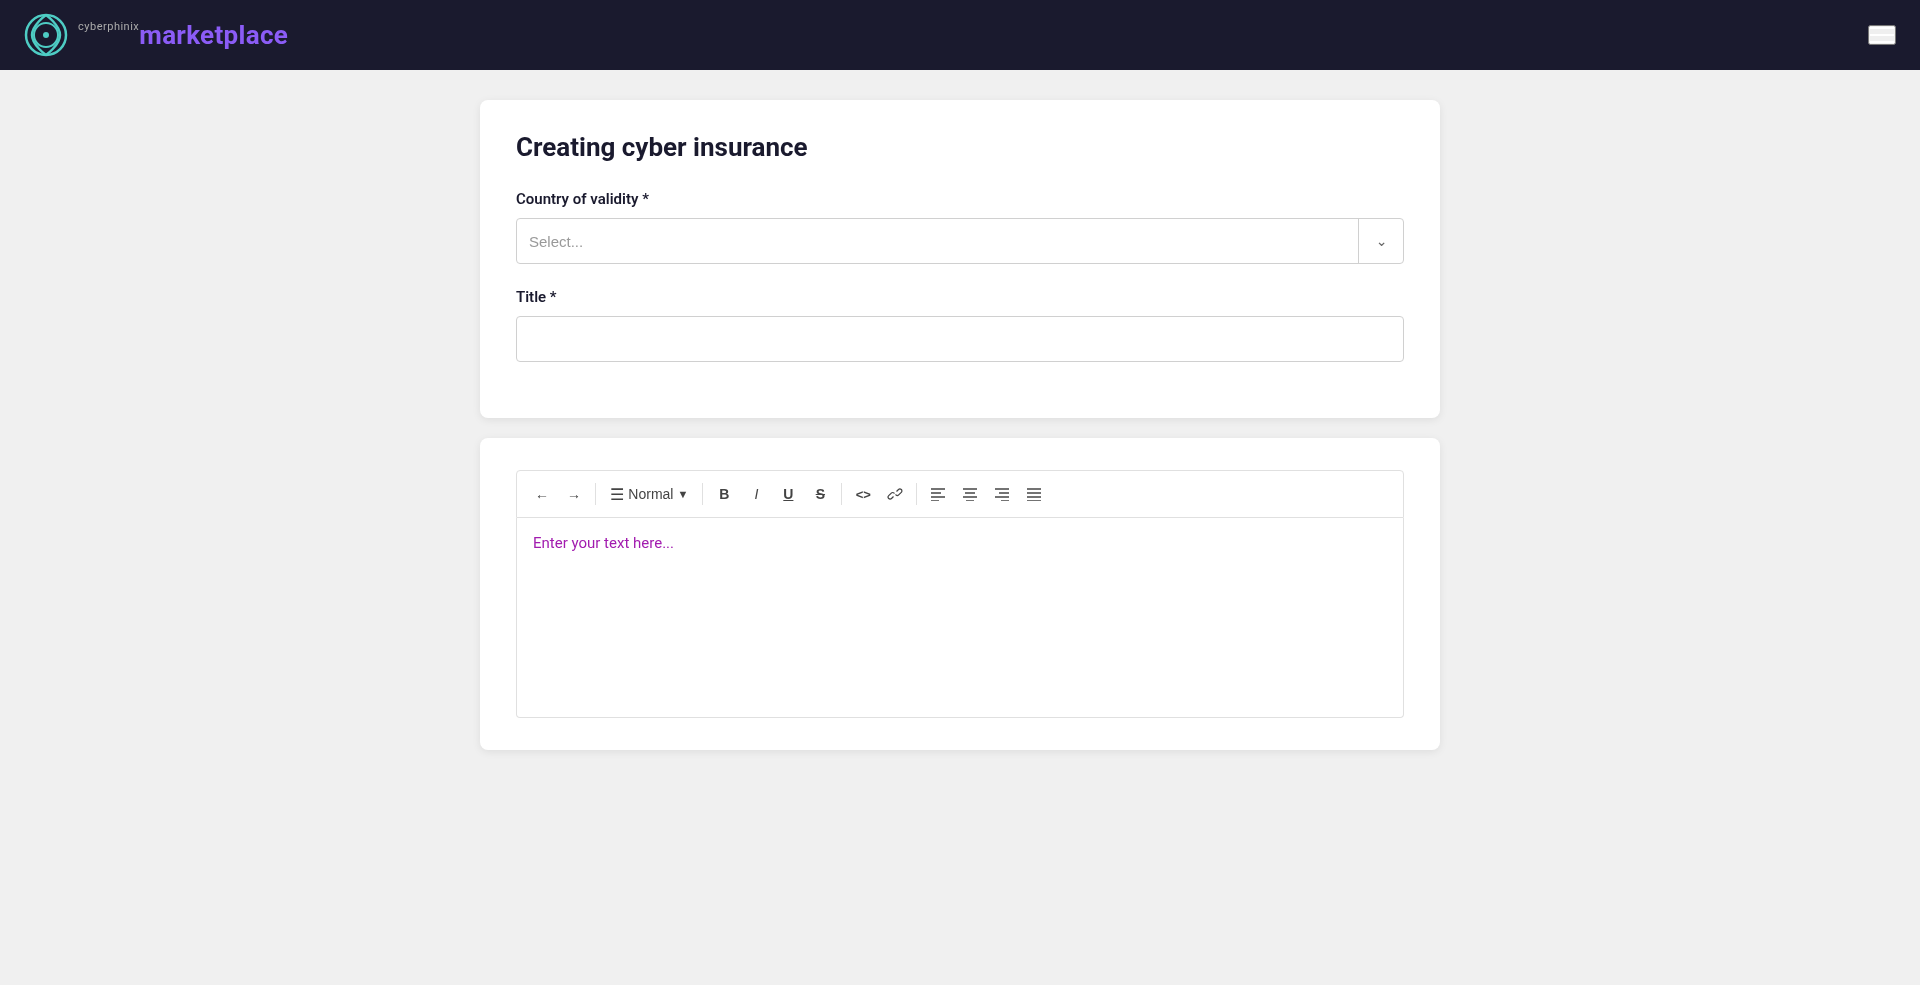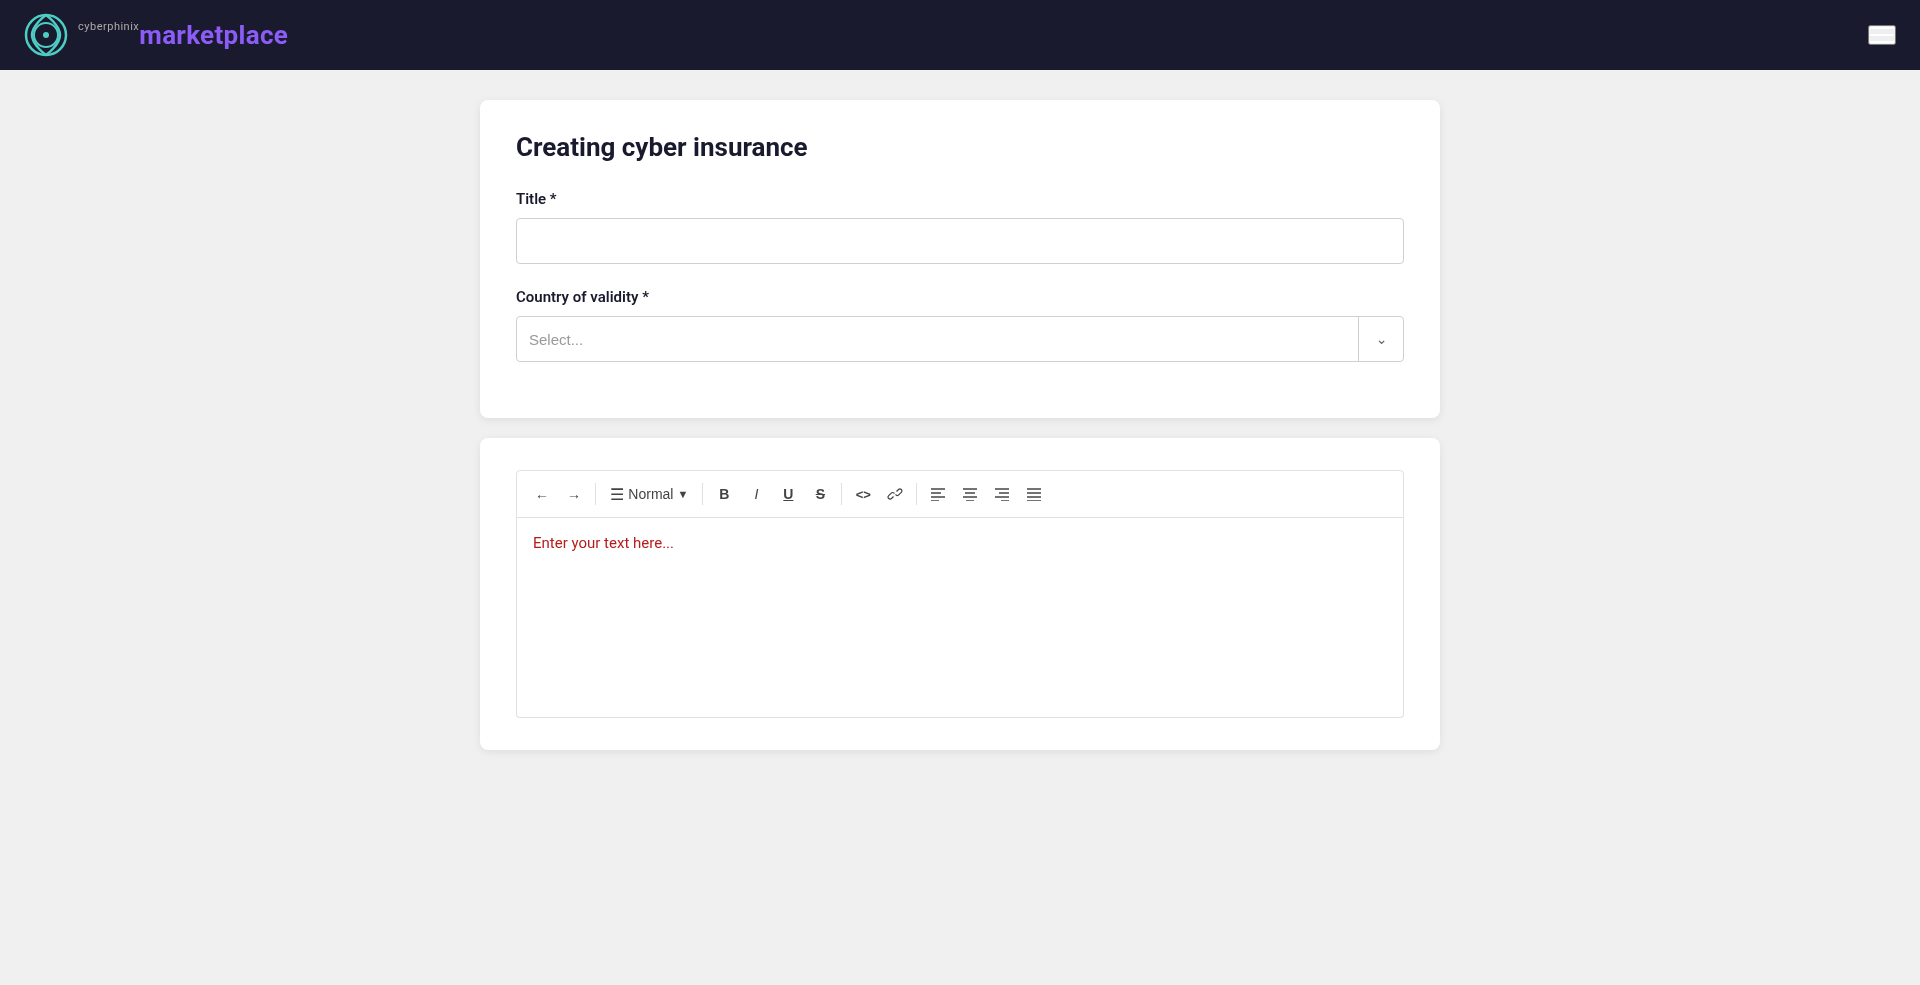--- a/index.html
+++ b/index.html
@@ -257,41 +257,41 @@
     <span></span>
     <span></span>
     <span></span>
   </button>
 </header>
 
 <main class="main-content">
 
   <div class="card">
     <h1 class="card-title">Creating cyber insurance</h1>
-
-    <div class="form-group">
-      <label class="form-label">
-        <span>Title</span>
-        <span> *</span>
-      </label>
-      <input type="text" class="form-input" placeholder="" style="">
-    </div>
 
     <div class="form-group">
       <label class="form-label">
         <span>Country of validity</span>
         <span> *</span>
       </label>
       <div class="form-select-wrapper">
         <select class="form-select">
           <option value="">Select...</option>
         </select>
         <div class="form-select-chevron">⌄</div>
       </div>
     </div>
+
+    <div class="form-group">
+      <label class="form-label">
+        <span>Title</span>
+        <span> *</span>
+      </label>
+      <input type="text" class="form-input" placeholder="" style="">
+    </div>
   </div>
 
   <div class="card">
 
     <div class="editor-toolbar">
 
       <button class="toolbar-btn" title="Undo">←</button>
 
       <button class="toolbar-btn" title="Redo">→</button>
 
@@ -357,17 +357,17 @@
         <svg width="16" height="14" viewBox="0 0 16 14" fill="none">
           <line x1="1" y1="2" x2="15" y2="2" stroke="#444" stroke-width="1.5"></line>
           <line x1="1" y1="6" x2="15" y2="6" stroke="#444" stroke-width="1.5"></line>
           <line x1="1" y1="10" x2="15" y2="10" stroke="#444" stroke-width="1.5"></line>
           <line x1="1" y1="14" x2="15" y2="14" stroke="#444" stroke-width="1.5"></line>
         </svg>
       </button>
     </div>
 
     <div class="editor-body" contenteditable="true" style="">
-      <span style="color: #b91c1c;">Enter your text here...</span>
+      <span style="color: #a21caf;">Enter your text here...</span>
     </div>
   </div>
 
 </main>
 
 </body></html>

